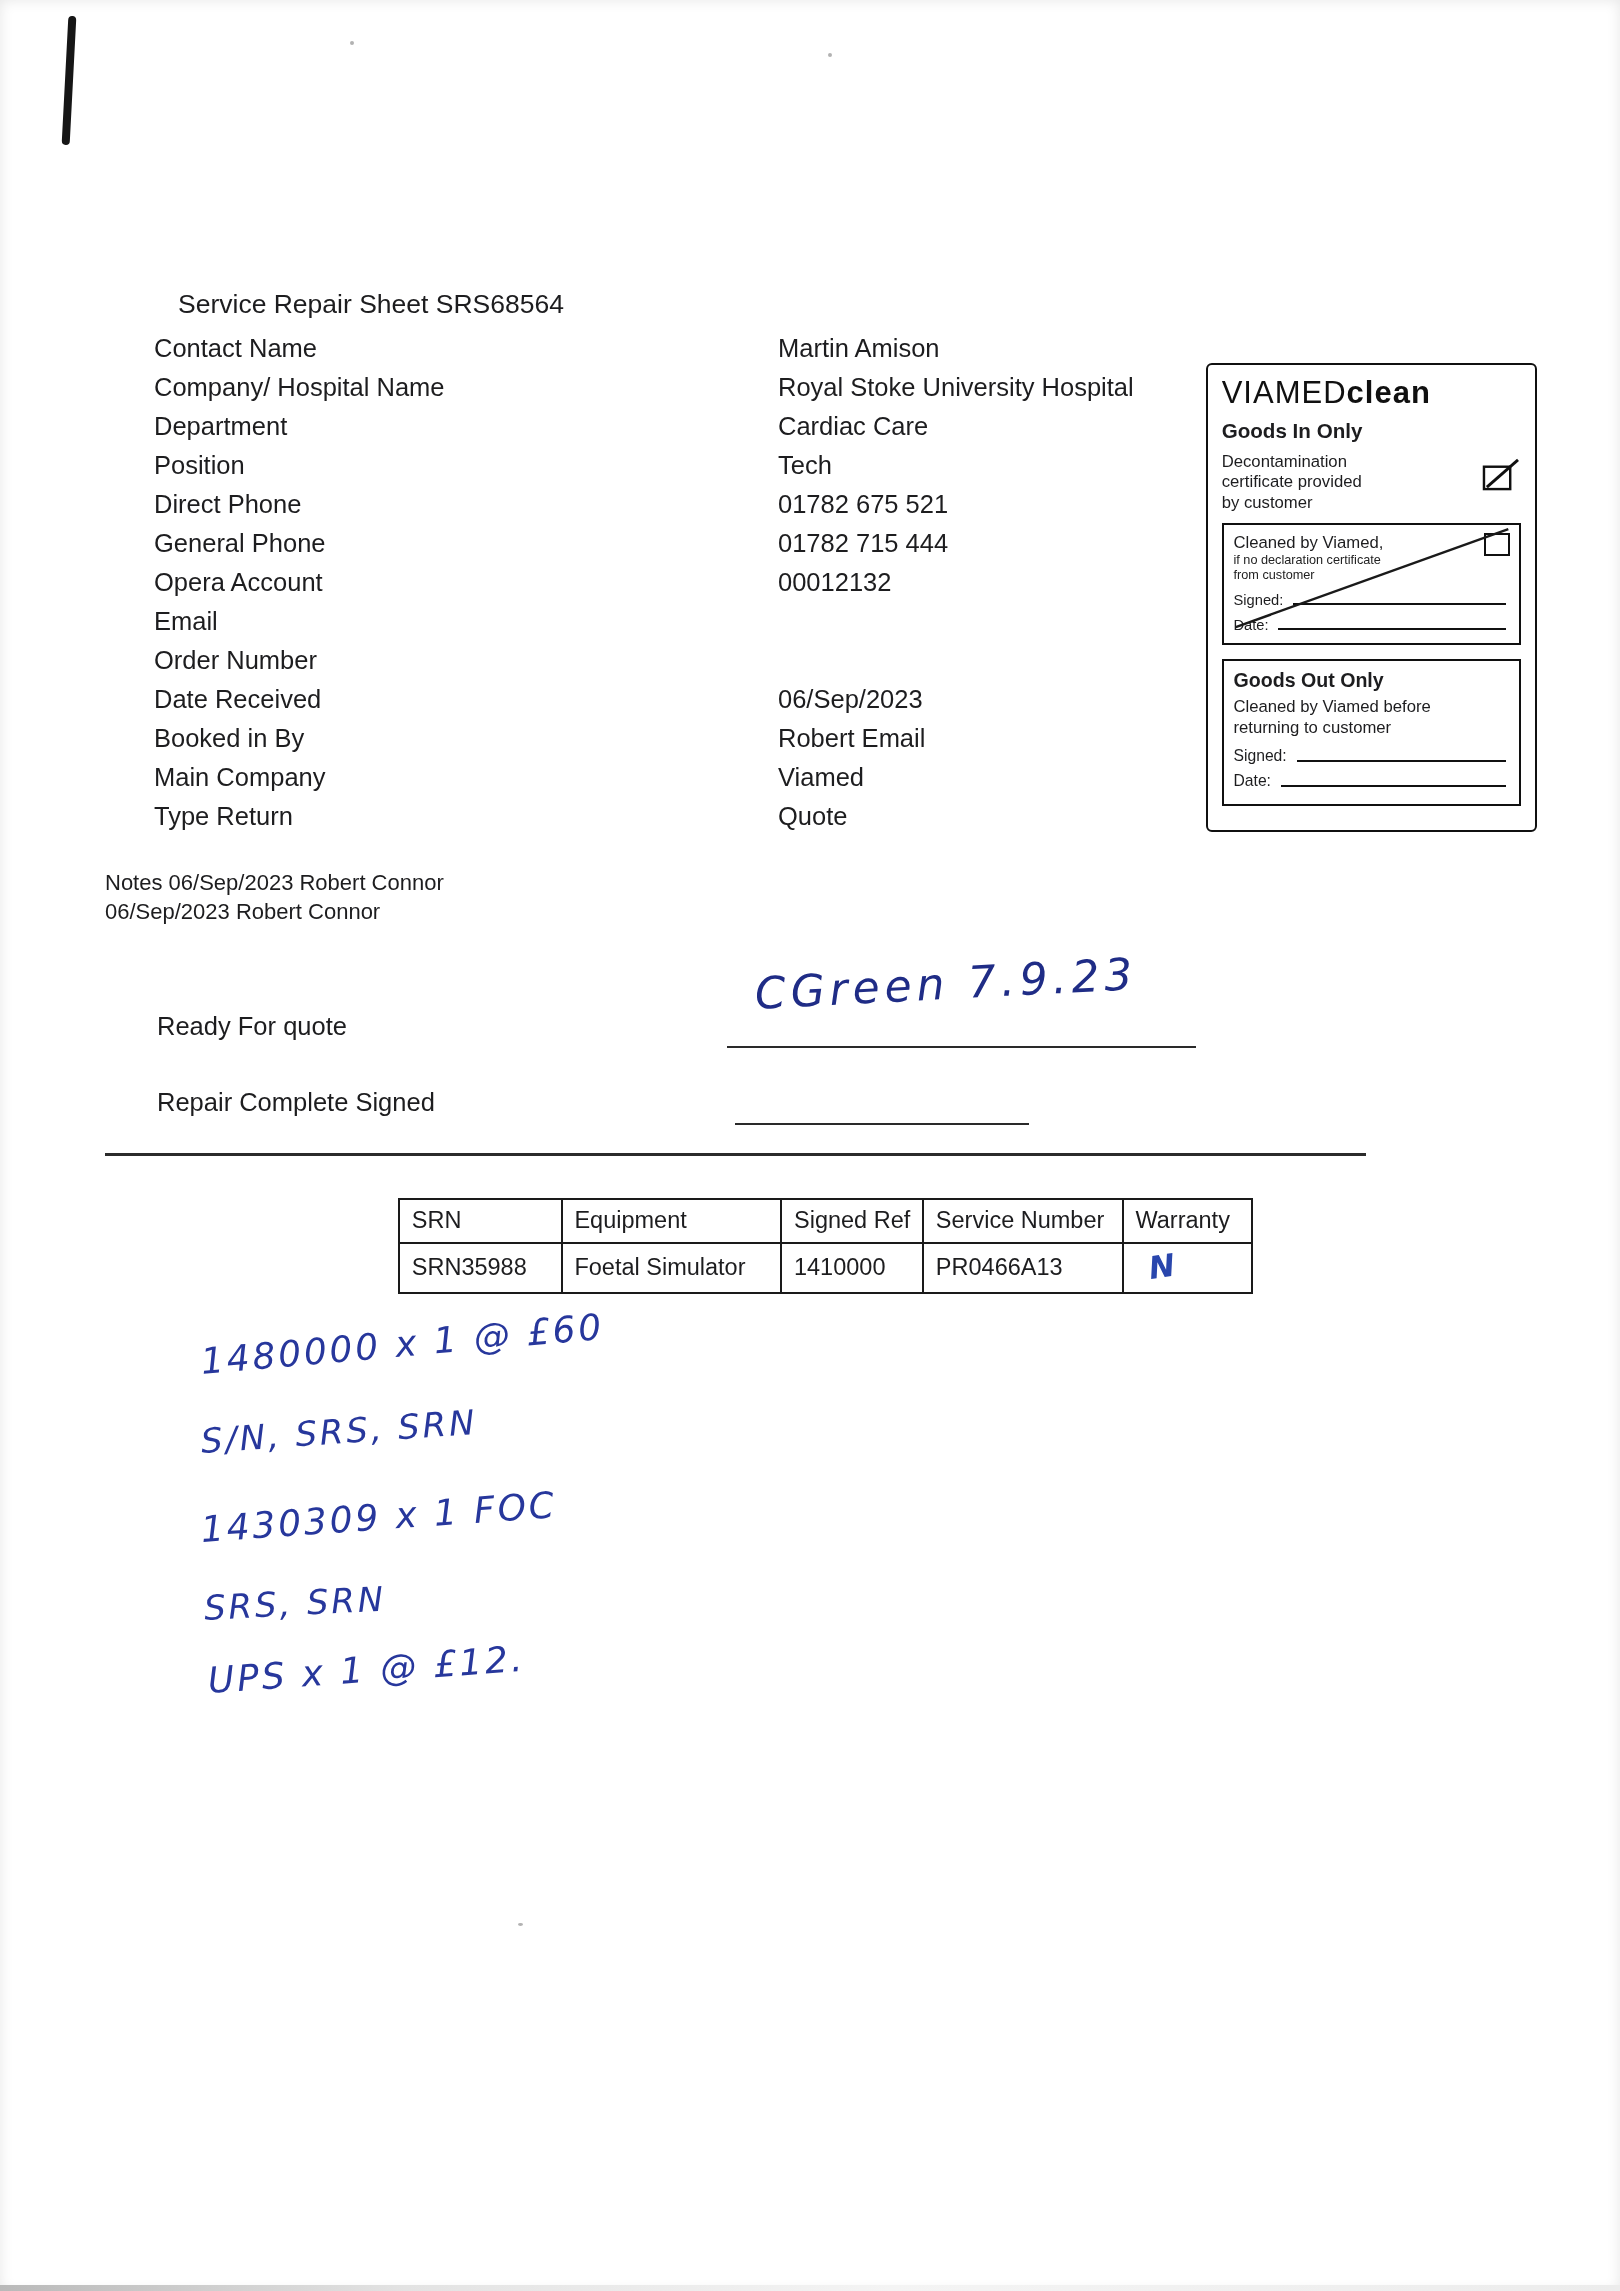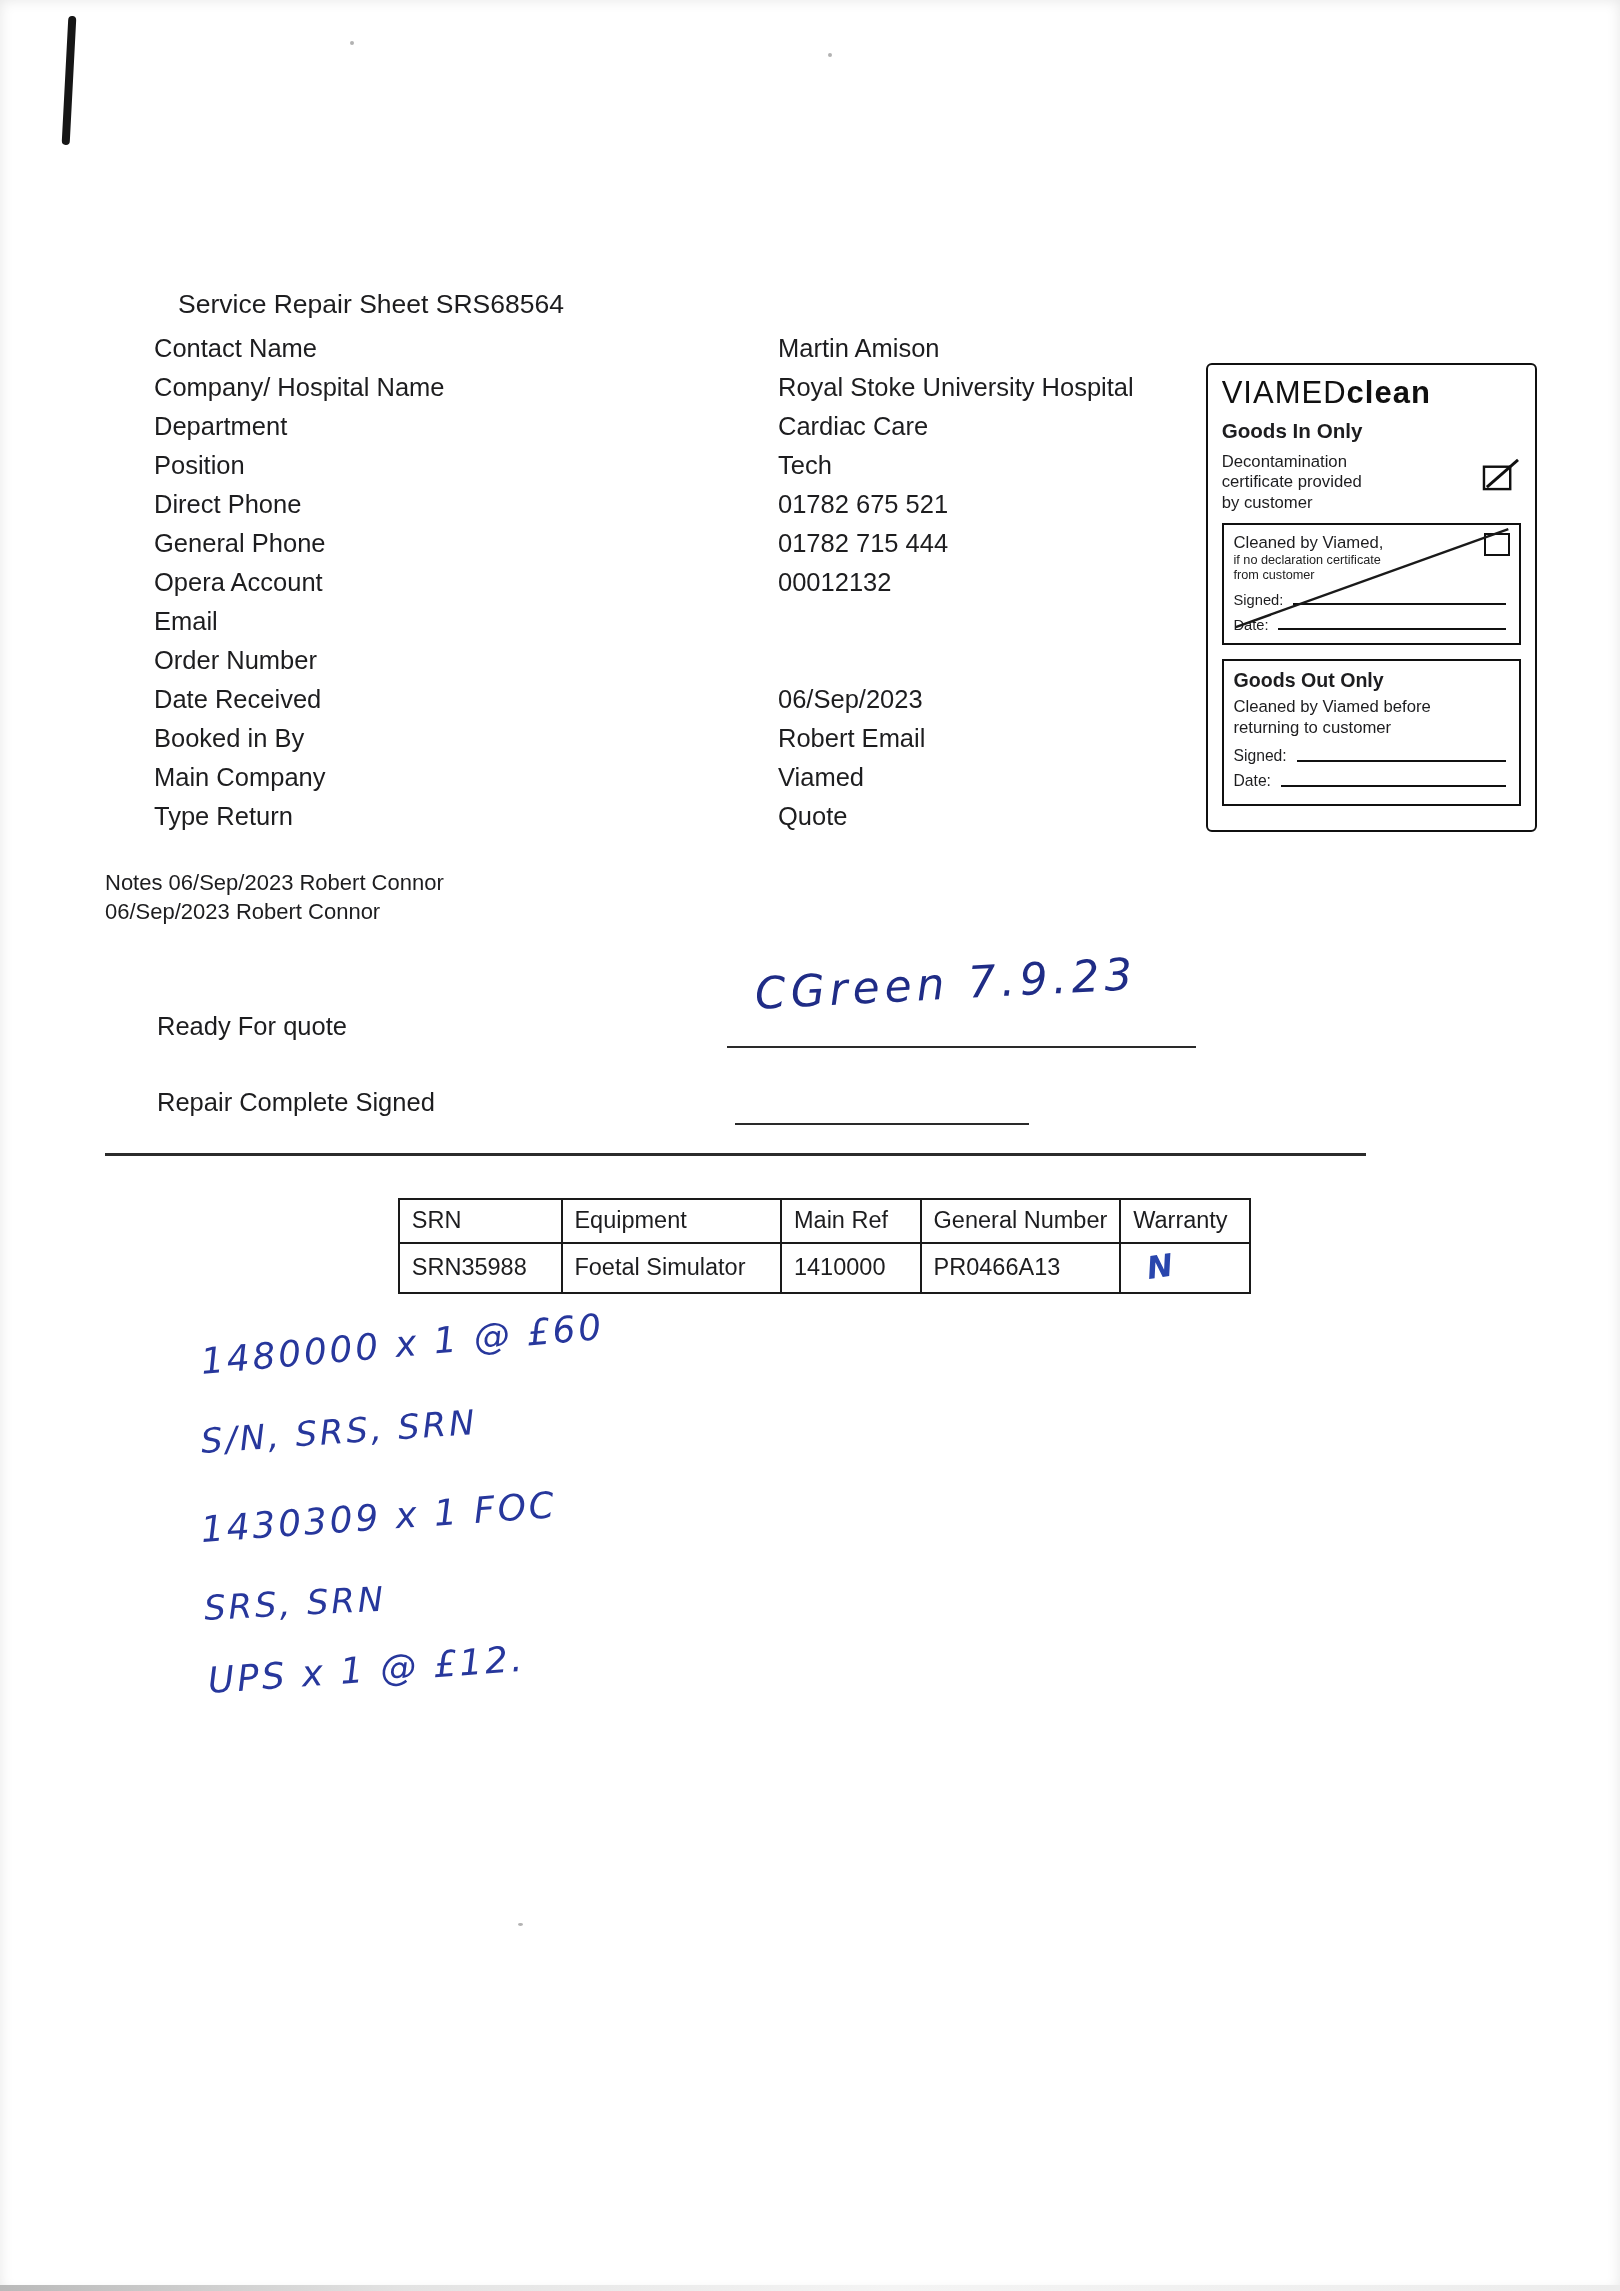--- a/index.html
+++ b/index.html
@@ -225,22 +225,22 @@
   <div class="repair-label">Repair Complete Signed</div>
   <div class="repair-line"></div>
 
   <div class="divider"></div>
 
   <table class="equip-table">
     <thead>
       <tr>
         <th class="col-srn">SRN</th>
         <th class="col-eq">Equipment</th>
-        <th class="col-stock">Main Ref</th>
-        <th class="col-serial">General Number</th>
+        <th class="col-stock">Signed Ref</th>
+        <th class="col-serial">Service Number</th>
         <th class="col-warr">Warranty</th>
       </tr>
     </thead>
     <tbody>
       <tr>
         <td>SRN35988</td>
         <td>Foetal Simulator</td>
         <td>1410000</td>
         <td>PR0466A13</td>
         <td><span class="hw hw-n">N</span></td>

